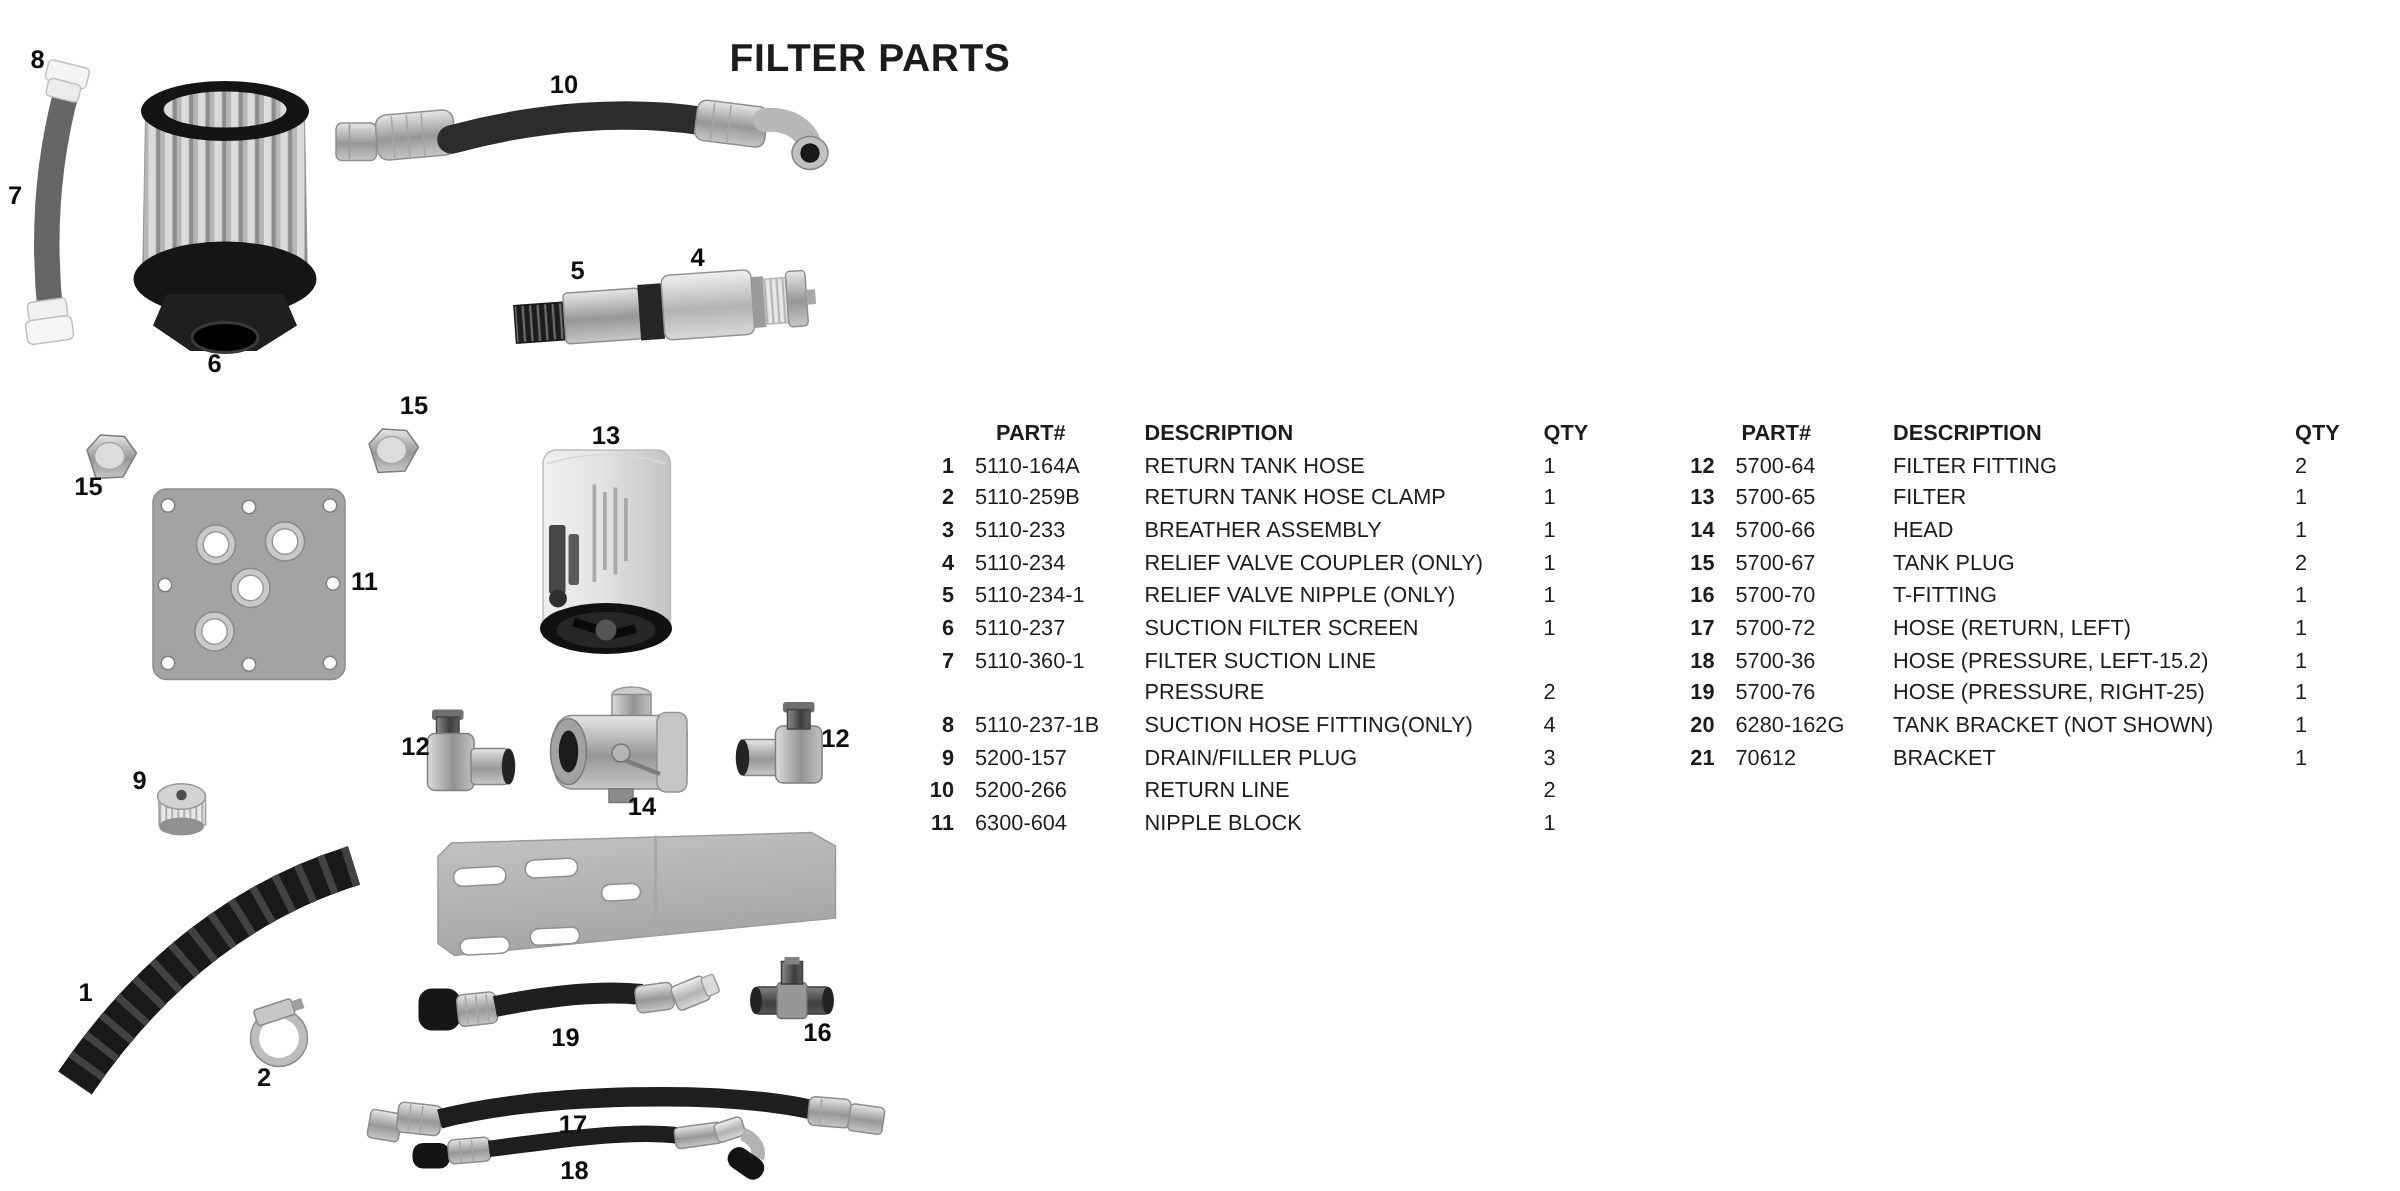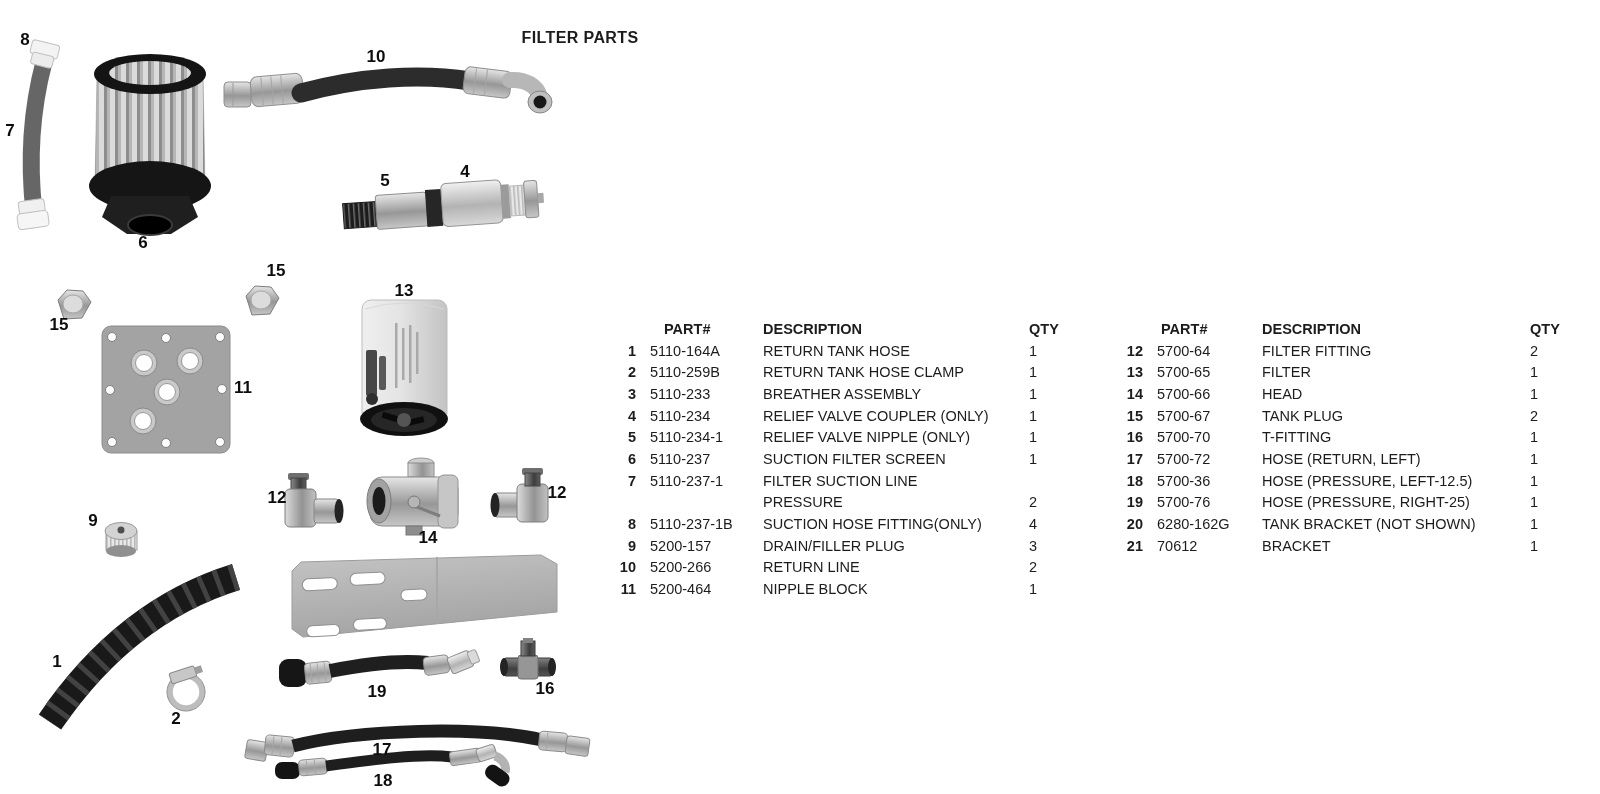--- a/index.html
+++ b/index.html
@@ -1,24 +1,24 @@
 <!DOCTYPE html>
 <html><head>
 <meta charset="utf-8">
 <style>
   html,body{margin:0;padding:0;background:#ffffff;}
   body{width:1600px;height:794px;position:relative;overflow:hidden;
        font-family:"Liberation Sans", sans-serif;color:#1c1c1c;}
-  .title{position:absolute;left:460px;top:18px;width:240px;text-align:center;
-         font-size:16px;font-weight:bold;letter-spacing:0.4px;white-space:nowrap;}
+  .title{position:absolute;left:460px;top:6px;width:240px;text-align:center;
+         font-size:26px;font-weight:bold;letter-spacing:0.4px;white-space:nowrap;}
   .diagram-svg{position:absolute;left:0;top:0;}
   .callout{position:absolute;transform:translate(-50%,-50%);
            font-weight:bold;font-size:17px;color:#0d0d0d;white-space:nowrap;}
   .ptable{position:absolute;top:278px;display:grid;grid-auto-rows:21.7px;
-          font-size:14.5px;align-items:center;white-space:nowrap;margin-top:40px;}
+          font-size:14.5px;align-items:center;white-space:nowrap;}
   .ptable.left{left:596px;grid-template-columns:40px 127px 266px 61px;}
   .ptable.right{left:1105px;grid-template-columns:38px 119px 268px 63px;}
   .ptable .c{overflow:visible;}
   .ptable .c-num{text-align:right;font-weight:bold;}
   .ptable .c-part{padding-left:14px;}
   .ptable .c-qty{text-align:left;padding-right:3px;}
   .ptable .h{font-weight:bold;}
   .ptable.left .h.c-part{padding-left:28px;}
   .ptable.right .h.c-part{padding-left:18px;}
 </style>
@@ -357,41 +357,41 @@
     <div class="c c-qty">1</div>
     <div class="c c-num">5</div>
     <div class="c c-part">5110-234-1</div>
     <div class="c c-desc">RELIEF VALVE NIPPLE (ONLY)</div>
     <div class="c c-qty">1</div>
     <div class="c c-num">6</div>
     <div class="c c-part">5110-237</div>
     <div class="c c-desc">SUCTION FILTER SCREEN</div>
     <div class="c c-qty">1</div>
     <div class="c c-num">7</div>
-    <div class="c c-part">5110-237-1</div>
+    <div class="c c-part">5110-360-1</div>
     <div class="c c-desc">FILTER SUCTION LINE</div>
     <div class="c c-qty"></div>
     <div class="c c-num"></div>
     <div class="c c-part"></div>
     <div class="c c-desc">PRESSURE</div>
     <div class="c c-qty">2</div>
     <div class="c c-num">8</div>
     <div class="c c-part">5110-237-1B</div>
     <div class="c c-desc">SUCTION HOSE FITTING(ONLY)</div>
     <div class="c c-qty">4</div>
     <div class="c c-num">9</div>
     <div class="c c-part">5200-157</div>
     <div class="c c-desc">DRAIN/FILLER PLUG</div>
     <div class="c c-qty">3</div>
     <div class="c c-num">10</div>
     <div class="c c-part">5200-266</div>
     <div class="c c-desc">RETURN LINE</div>
     <div class="c c-qty">2</div>
     <div class="c c-num">11</div>
-    <div class="c c-part">5200-464</div>
+    <div class="c c-part">6300-604</div>
     <div class="c c-desc">NIPPLE BLOCK</div>
     <div class="c c-qty">1</div>
   </div>
 <div class="ptable right">
     <div class="c c-num h"></div>
     <div class="c c-part h">PART#</div>
     <div class="c c-desc h">DESCRIPTION</div>
     <div class="c c-qty h">QTY</div>
     <div class="c c-num">12</div>
     <div class="c c-part">5700-64</div>
@@ -412,21 +412,21 @@
     <div class="c c-num">16</div>
     <div class="c c-part">5700-70</div>
     <div class="c c-desc">T-FITTING</div>
     <div class="c c-qty">1</div>
     <div class="c c-num">17</div>
     <div class="c c-part">5700-72</div>
     <div class="c c-desc">HOSE (RETURN, LEFT)</div>
     <div class="c c-qty">1</div>
     <div class="c c-num">18</div>
     <div class="c c-part">5700-36</div>
-    <div class="c c-desc">HOSE (PRESSURE, LEFT-12.5)</div>
+    <div class="c c-desc">HOSE (PRESSURE, LEFT-15.2)</div>
     <div class="c c-qty">1</div>
     <div class="c c-num">19</div>
     <div class="c c-part">5700-76</div>
     <div class="c c-desc">HOSE (PRESSURE, RIGHT-25)</div>
     <div class="c c-qty">1</div>
     <div class="c c-num">20</div>
     <div class="c c-part">6280-162G</div>
     <div class="c c-desc">TANK BRACKET (NOT SHOWN)</div>
     <div class="c c-qty">1</div>
     <div class="c c-num">21</div>

